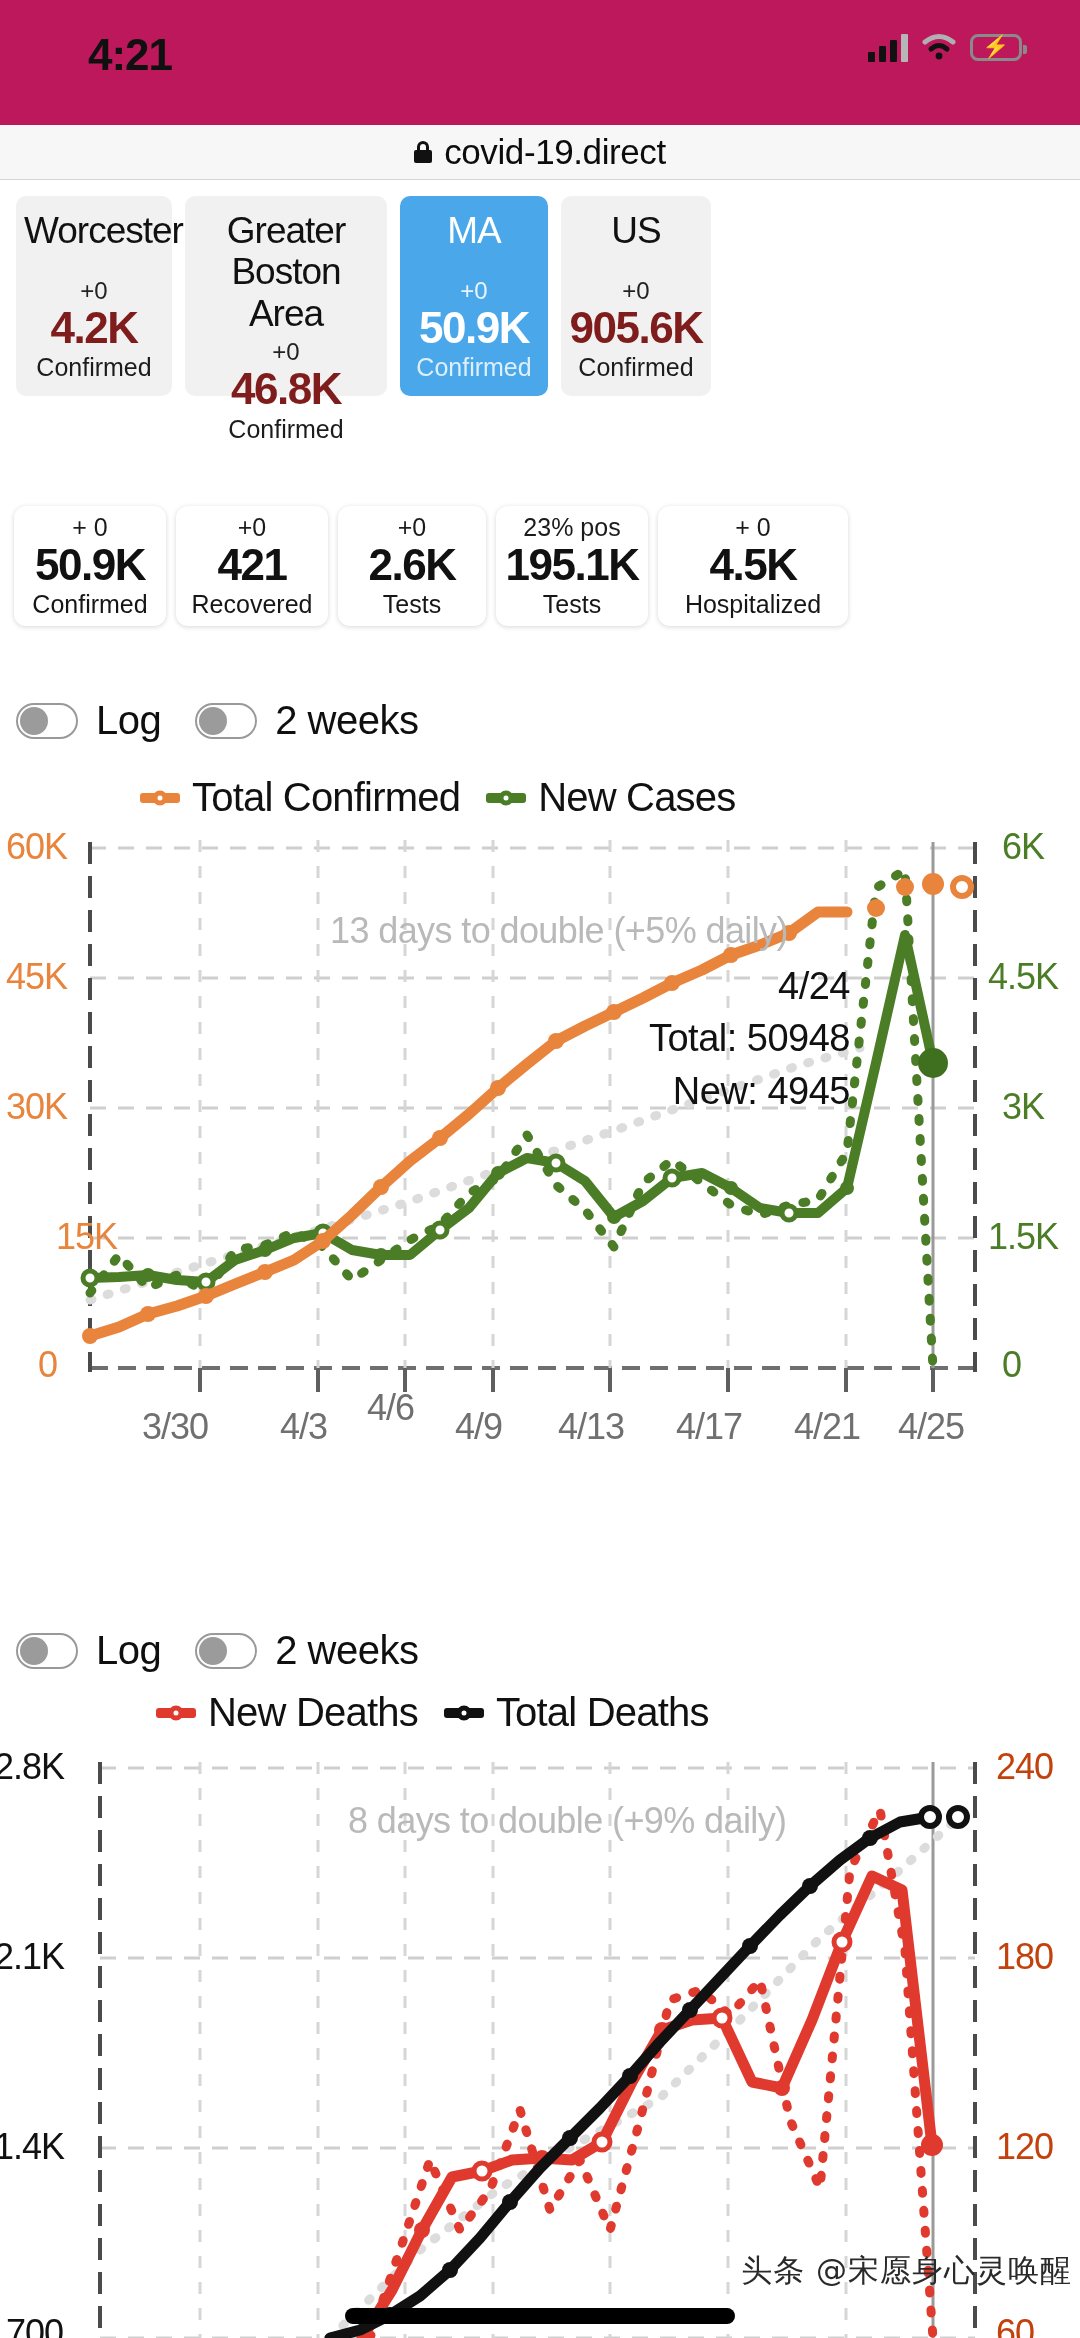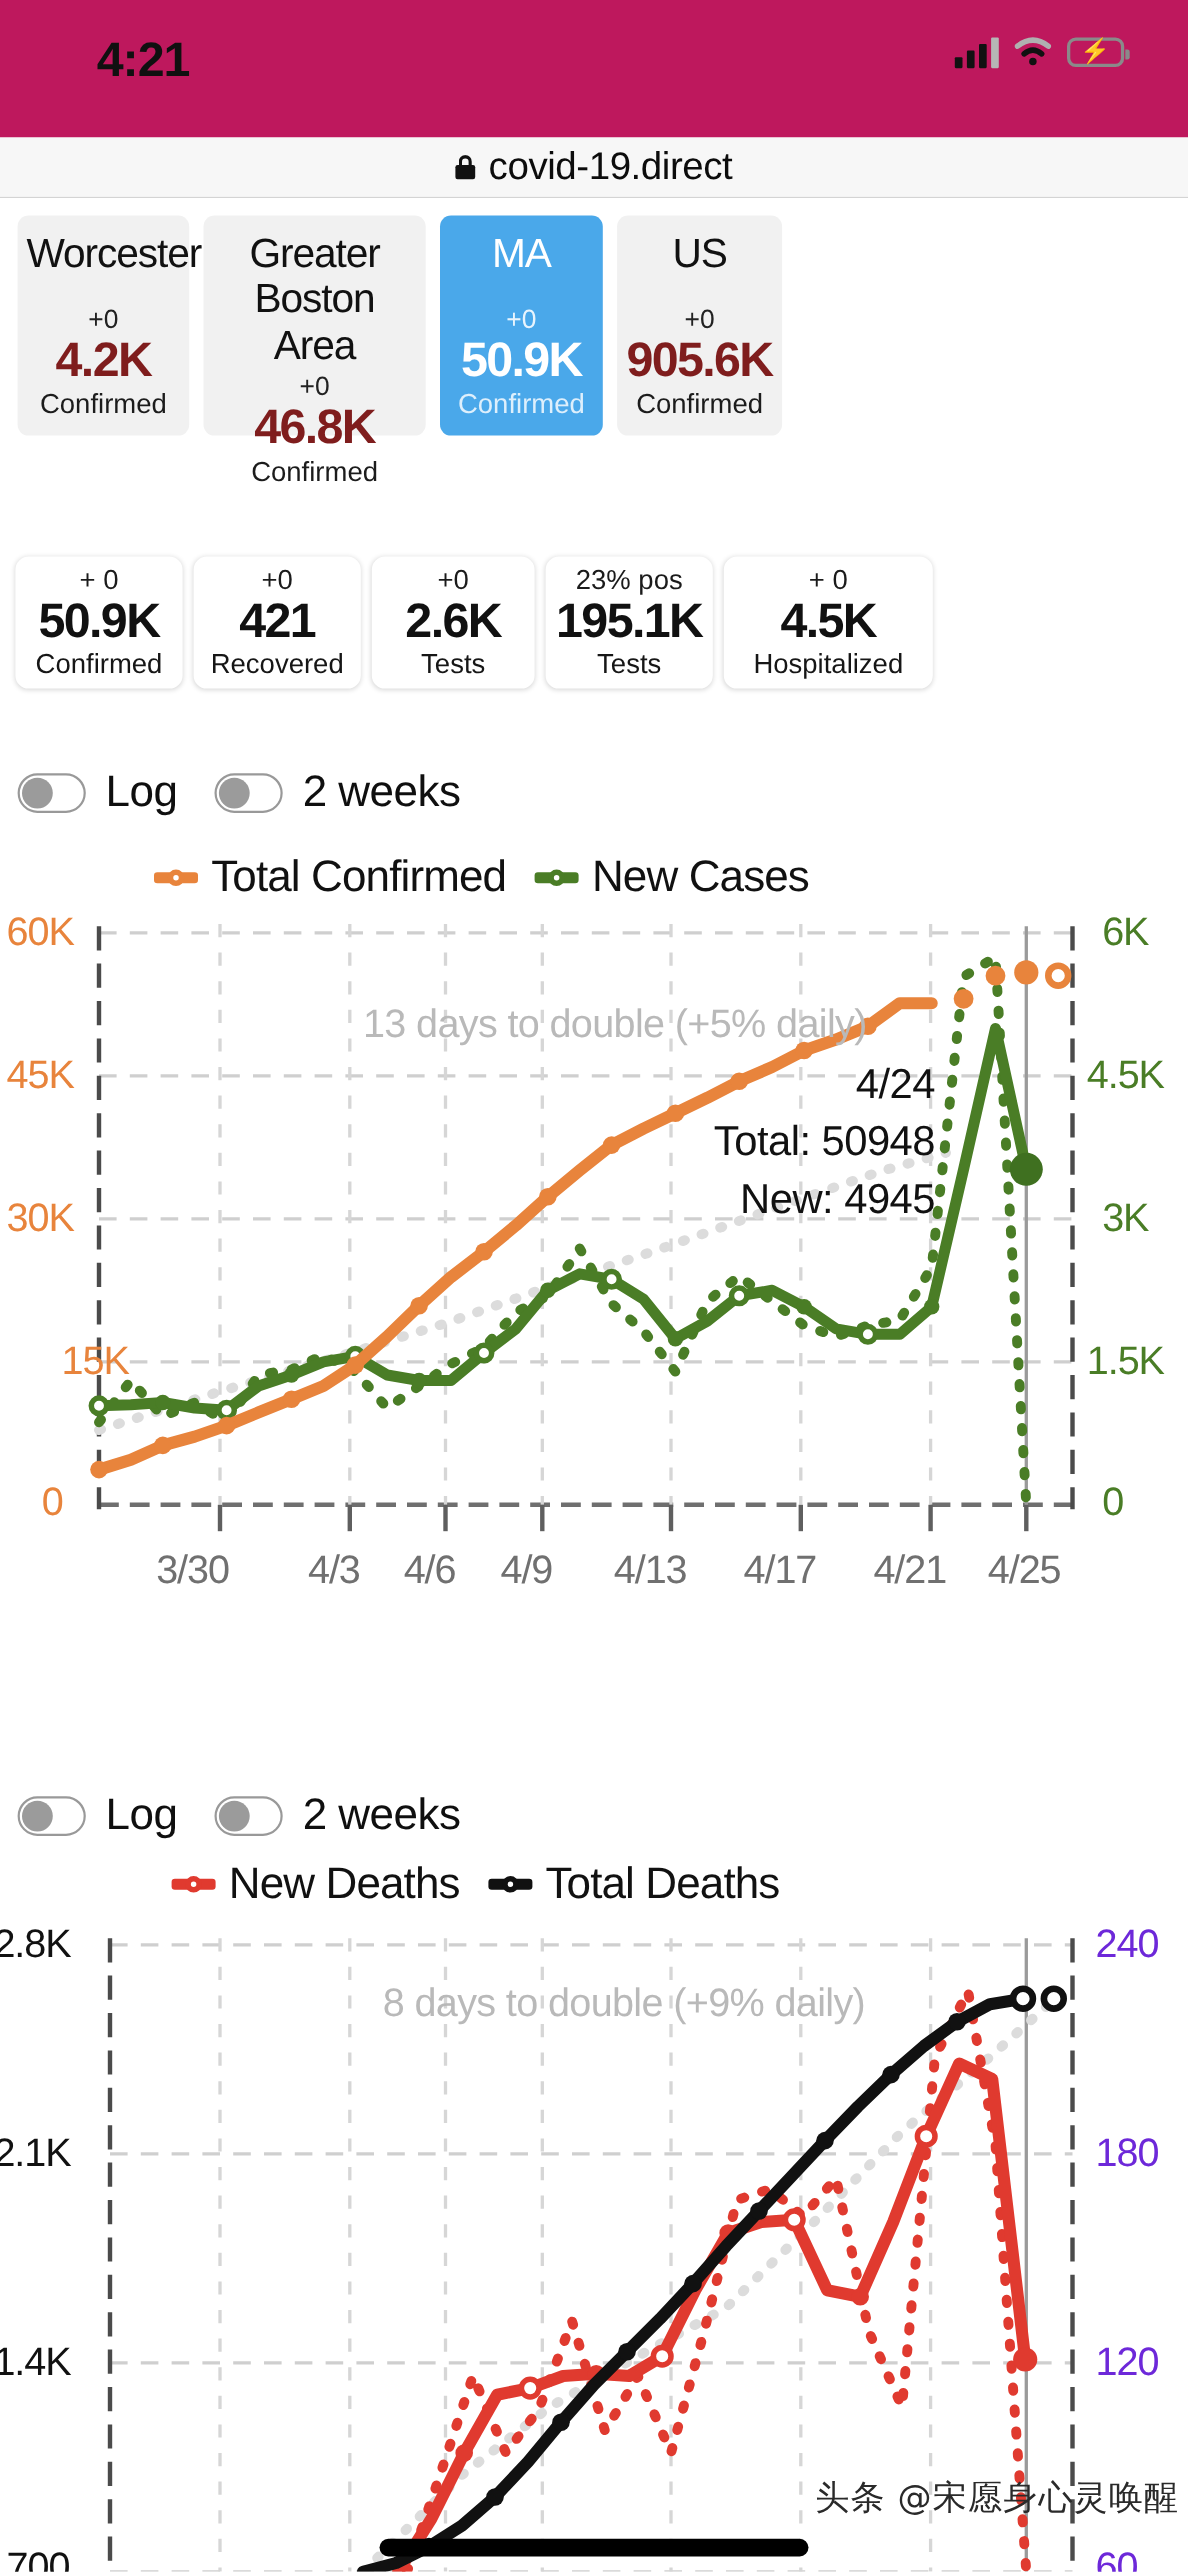--- a/index.html
+++ b/index.html
@@ -132,21 +132,21 @@
   .tip { position: absolute; text-align: right; }
   .tip-double {
     position: absolute; font-size: 36px; color: #b9b9b9; letter-spacing: -0.6px; white-space: nowrap;
   }
   .tip-line { font-size: 38px; color: #111; line-height: 1.38; letter-spacing: -0.5px; }
 
   .axlbl { position: absolute; font-size: 36px; letter-spacing: -1px; }
   .axlbl.l { color: #e8843c; }
   .axlbl.r { color: #4a7d26; }
   .axlbl.bl { color: #111; }
-  .axlbl.br { color: #6d28d9; }
+  .axlbl.br { color: #c2410c; }
   .xlbl { position: absolute; font-size: 36px; color: #707070; letter-spacing: -1px; }
 
   .watermark {
     position: absolute; right: 8px; top: 2250px;
     font-size: 31px; color: #2a2a2a; letter-spacing: 1px;
     font-family: "DejaVu Sans", sans-serif;
   }
   .home-ind {
     position: absolute; left: 50%; transform: translateX(-50%);
     bottom: 14px; width: 390px; height: 16px; border-radius: 8px; background: #000;
@@ -381,21 +381,21 @@
           <line x1="493" y1="608" x2="493" y2="632"></line>
         <line x1="610" y1="608" x2="610" y2="632"></line>
           <line x1="728" y1="608" x2="728" y2="632"></line>
         <line x1="846" y1="608" x2="846" y2="632"></line>
           <line x1="933" y1="608" x2="933" y2="632"></line>
       </g>
     </svg>
 
     <div class="xlbl" style="left:142px; top:646px;">3/30</div>
     <div class="xlbl" style="left:280px; top:646px;">4/3</div>
-    <div class="xlbl" style="left:367px; top:646px;">4/6</div>
+    <div class="xlbl" style="left:367px; top:627px;">4/6</div>
     <div class="xlbl" style="left:455px; top:646px;">4/9</div>
     <div class="xlbl" style="left:558px; top:646px;">4/13</div>
     <div class="xlbl" style="left:676px; top:646px;">4/17</div>
     <div class="xlbl" style="left:794px; top:646px;">4/21</div>
     <div class="xlbl" style="left:898px; top:646px;">4/25</div>
   </div>
 
   <div class="toggle-row" style="top:1628px;">
     <div class="tg">
       <div class="switch">

